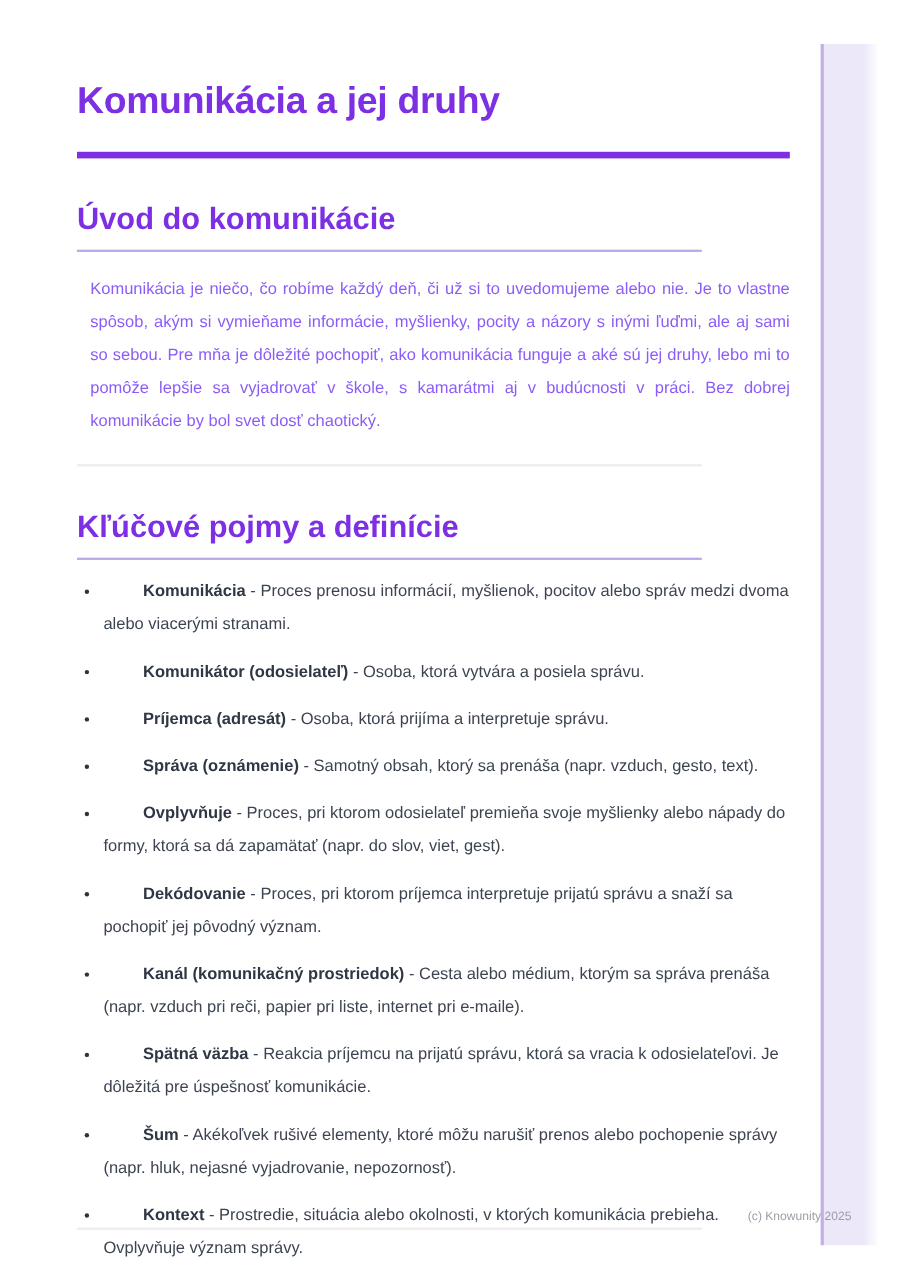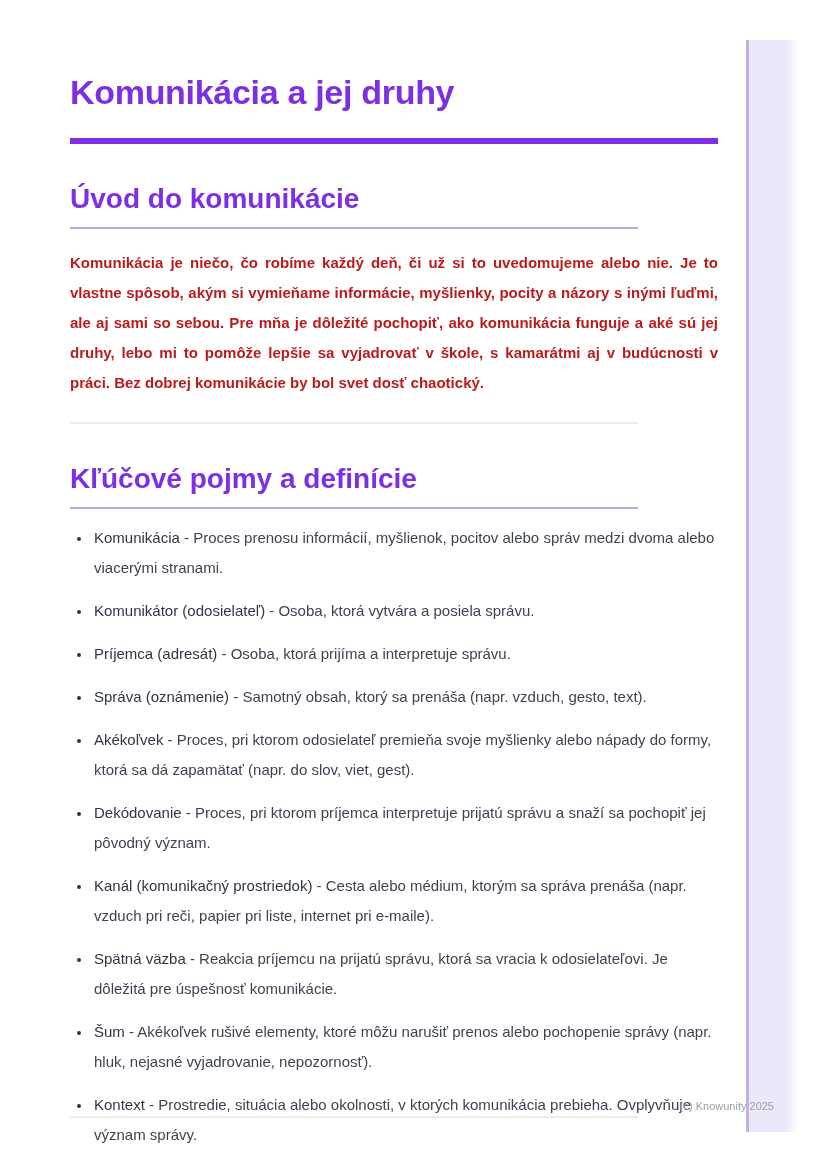--- a/index.html
+++ b/index.html
@@ -51,26 +51,25 @@
     font-weight: bold;
     color: #7c2fe3;
   }
   .heading-rule {
     height: 2px;
     background: #b9a6e6;
     width: 568px;
     margin-top: 13px;
   }
   p.body-paragraph {
-    margin: 19px 0 0 0;
+    margin: 19px 0 0 12px;
     font-size: 15px;
     line-height: 30px;
     text-align: justify;
-    color: #b91c1c;
-    font-weight: bold;
+    color: #8b5cf6;
   }
   p.intro-line {
     margin: 20px 0 0 0;
     font-size: 15px;
     line-height: 26px;
     color: #3d4451;
   }
   .gray-divider {
     height: 2px;
     background: #ececec;
@@ -87,22 +86,23 @@
     line-height: 30px;
     margin-bottom: 13px;
     color: #3d4451;
     padding-left: 2px;
   }
   ul.terms-list li::marker {
     color: #2f3540;
     font-size: 13px;
   }
   .term-label {
-    font-weight: normal;
+    font-weight: bold;
     color: #2f3644;
+    margin-left: 36px;
   }
   .footer-copyright {
     position: absolute;
     top: 1100px;
     right: 54px;
     font-size: 11px;
     color: #9b9fa7;
     z-index: 2;
   }
   .bottom-divider {
@@ -142,21 +142,21 @@
     <li>
       <span class="term-label">Komunikátor (odosielateľ)</span><span> - Osoba, ktorá vytvára a posiela správu.</span>
     </li>
     <li>
       <span class="term-label">Príjemca (adresát)</span><span> - Osoba, ktorá prijíma a interpretuje správu.</span>
     </li>
     <li>
       <span class="term-label">Správa (oznámenie)</span><span> - Samotný obsah, ktorý sa prenáša (napr. vzduch, gesto, text).</span>
     </li>
     <li>
-      <span class="term-label">Akékoľvek</span><span> - Proces, pri ktorom odosielateľ premieňa svoje myšlienky alebo nápady do formy, ktorá sa dá zapamätať (napr. do slov, viet, gest).</span>
+      <span class="term-label">Ovplyvňuje</span><span> - Proces, pri ktorom odosielateľ premieňa svoje myšlienky alebo nápady do formy, ktorá sa dá zapamätať (napr. do slov, viet, gest).</span>
     </li>
     <li>
       <span class="term-label">Dekódovanie</span><span> - Proces, pri ktorom príjemca interpretuje prijatú správu a snaží sa pochopiť jej pôvodný význam.</span>
     </li>
     <li>
       <span class="term-label">Kanál (komunikačný prostriedok)</span><span> - Cesta alebo médium, ktorým sa správa prenáša (napr. vzduch pri reči, papier pri liste, internet pri e-maile).</span>
     </li>
     <li>
       <span class="term-label">Spätná väzba</span><span> - Reakcia príjemcu na prijatú správu, ktorá sa vracia k odosielateľovi. Je dôležitá pre úspešnosť komunikácie.</span>
     </li>

